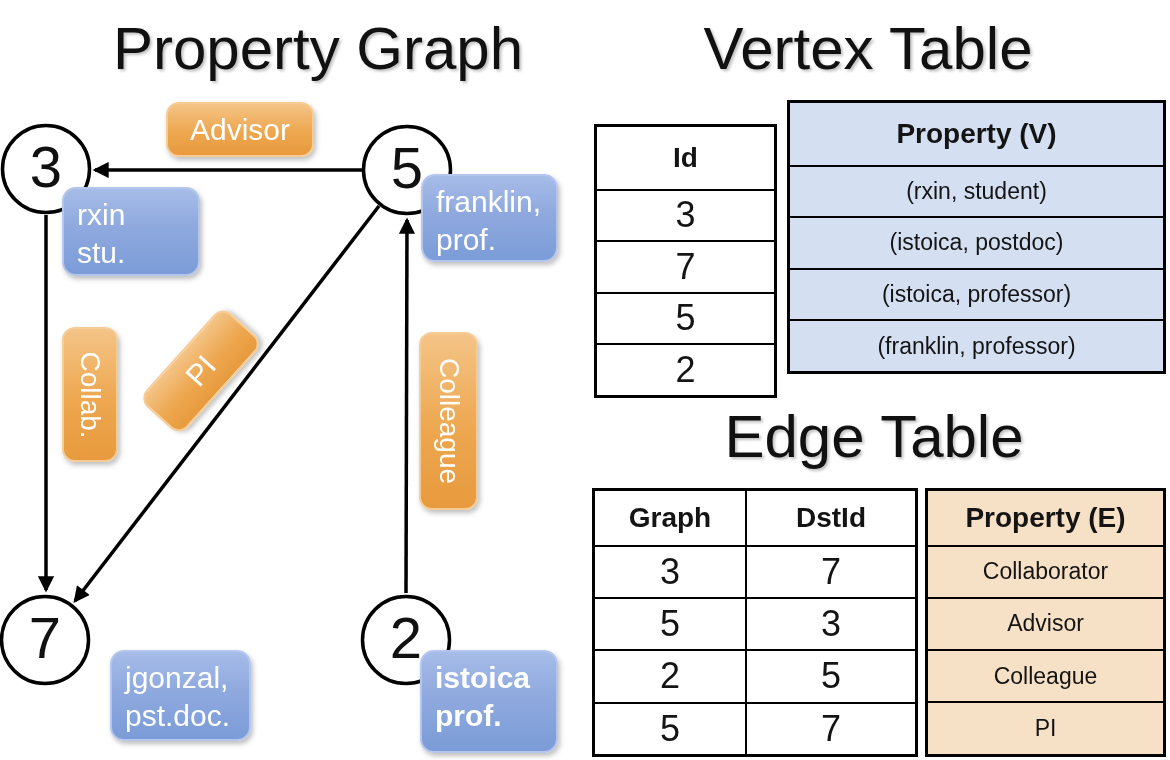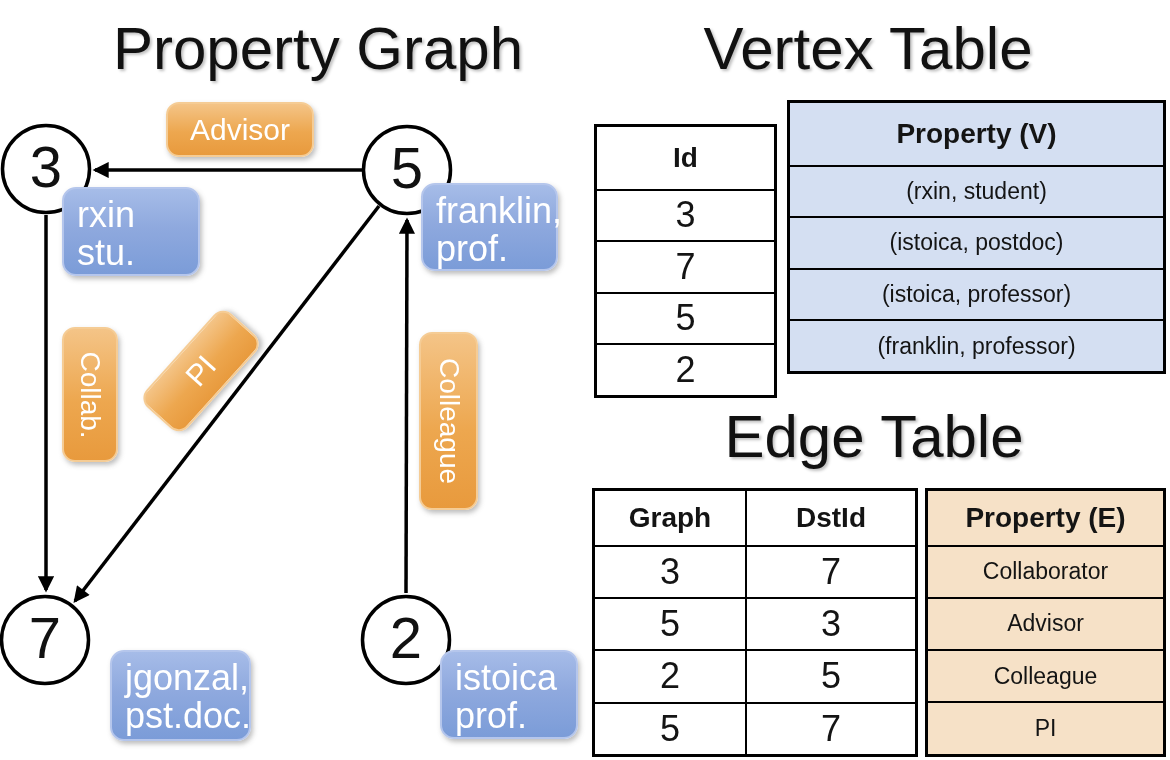--- a/index.html
+++ b/index.html
@@ -22,26 +22,26 @@
   
   .node-num{
     position:absolute;transform:translate(-50%,-54%);font-size:58px;color:#111;
   }
   
   .vcard{
     position:absolute;border-radius:14px;color:#fff;
     background:linear-gradient(180deg,#a6bce8 0%,#8fa9de 45%,#7b9cd8 100%);
     border:2px solid #b5c6ec;
     box-shadow:2px 3px 5px rgba(110,110,110,0.45);
-    font-size:36px;line-height:38px;padding:7px 0 0 13px;box-sizing:border-box;
+    font-size:30px;line-height:38px;padding:7px 0 0 13px;box-sizing:border-box;
   }
   #card-rxin{left:62px;top:187px;width:138px;height:89px;}
-  #card-franklin{left:421px;top:183px;width:137px;height:88px;}
+  #card-franklin{left:421px;top:174px;width:137px;height:88px;}
   #card-jgonzal{left:62px;top:650px;width:141px;height:91px;margin-left:48px;}
-  #card-istoica{left:440px;top:650px;width:138px;height:89px;}
+  #card-istoica{left:420px;top:650px;width:138px;height:103px;font-weight:bold;}
 
   
   .elabel{
     position:absolute;border-radius:13px;color:#fff;
     background:linear-gradient(180deg,#f4c487 0%,#eda openhanded54f 0%,#eda74f 55%,#e89a3d 100%);
     background:linear-gradient(180deg,#f4c487 0%,#eda74f 55%,#e89a3d 100%);
     border:2px solid #f5cc95;
     box-shadow:2px 3px 5px rgba(110,110,110,0.45);
     box-sizing:border-box;
   }

